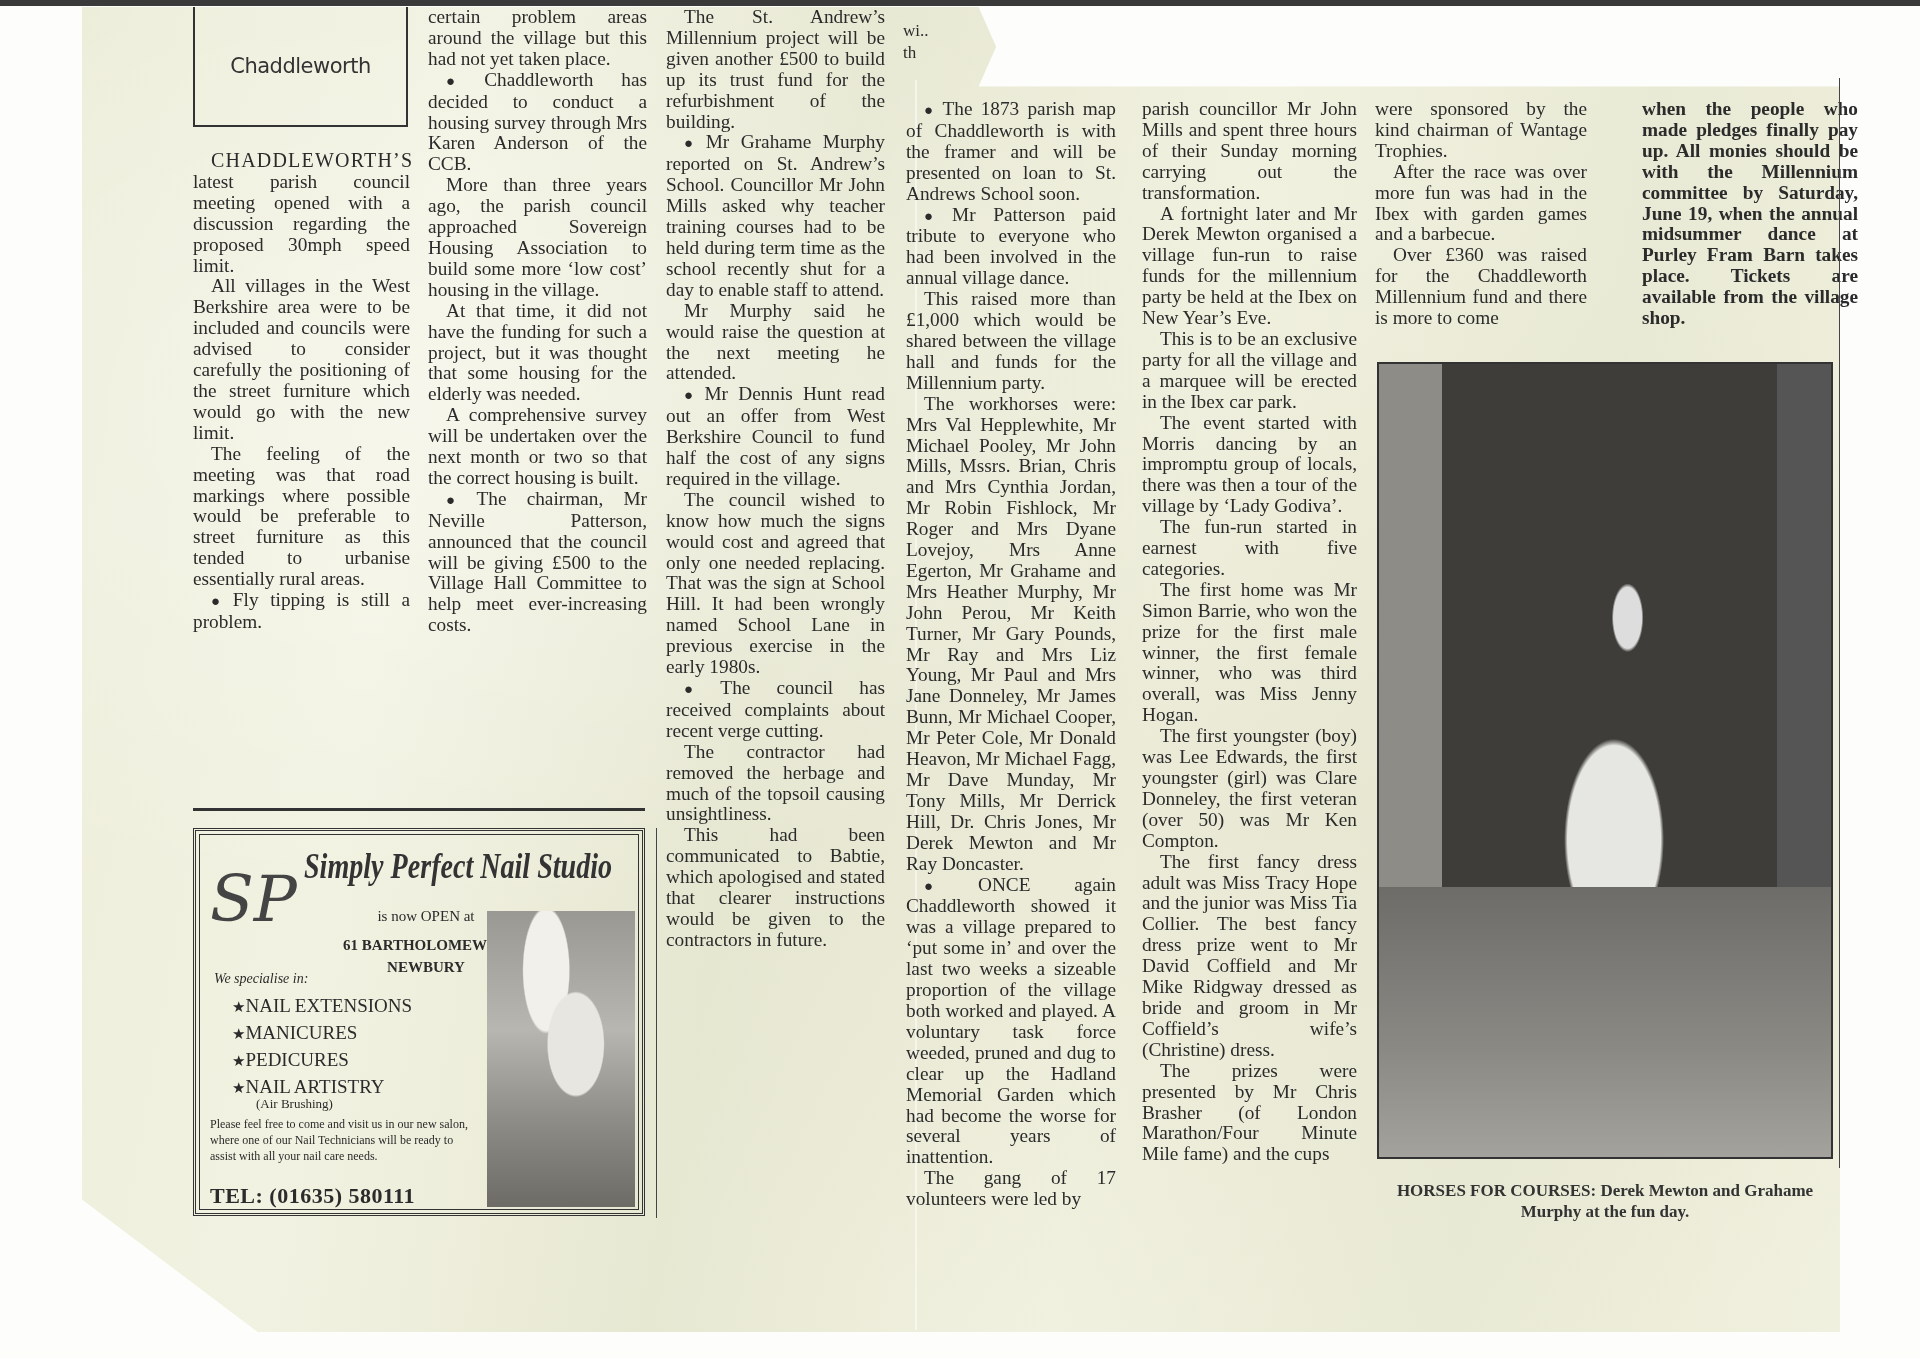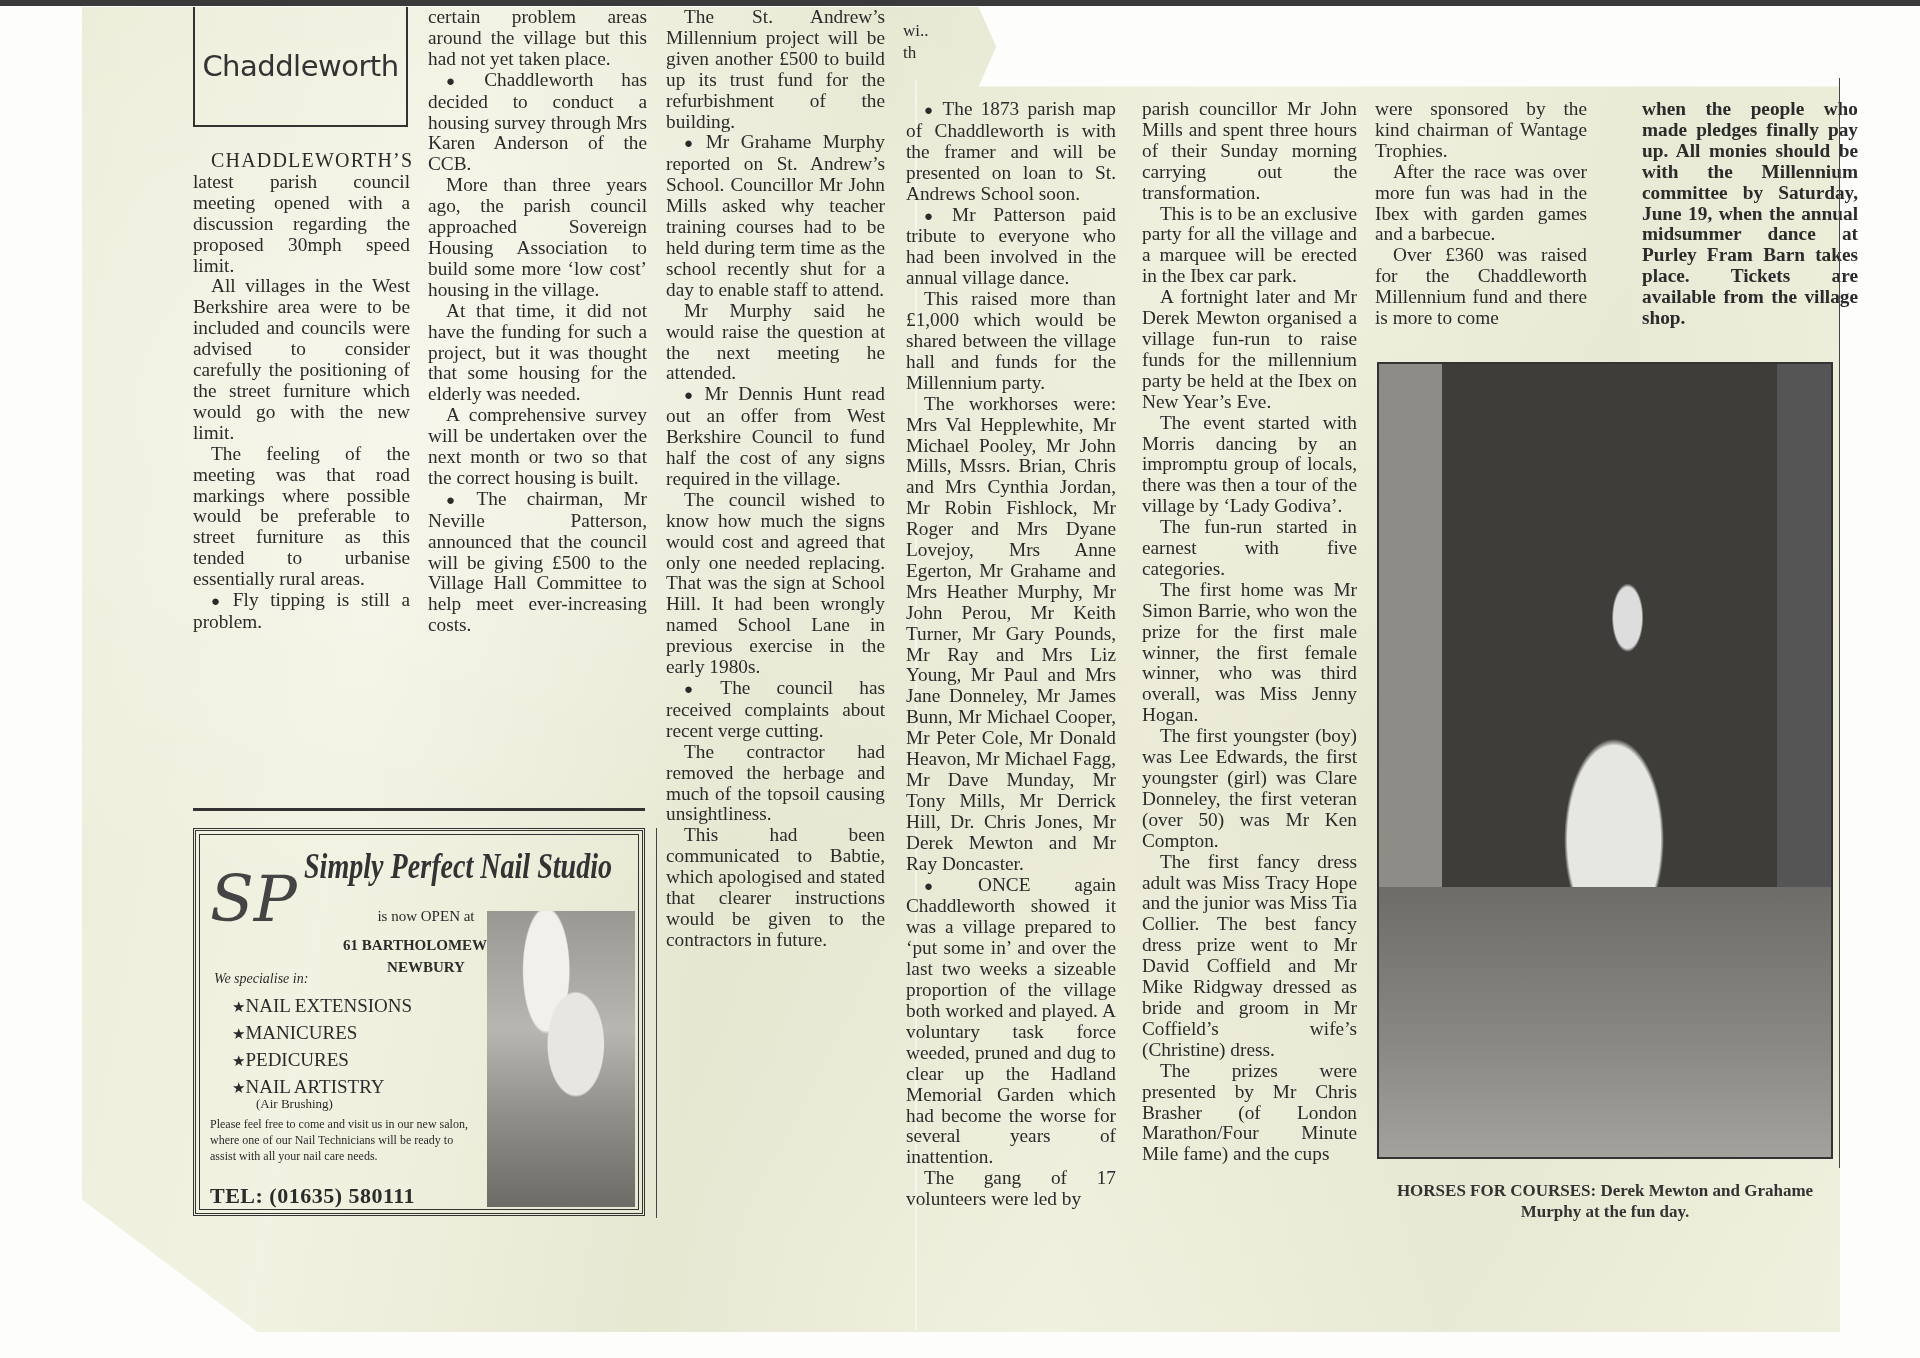--- a/index.html
+++ b/index.html
@@ -26,21 +26,21 @@
   .col p { margin:0; text-indent:18px; }
   .col p.noind { text-indent:0; }
   .bullet::before { content:"\25CF"; margin-right:6px; font-size:15px; }
   .col-rule { position:absolute; width:1px; background:#444; }
   .hrule { position:absolute; height:3px; background:#333; }
   .title-box {
     position:absolute; left:193px; top:7px; width:215px; height:120px;
     border:2px solid #333; border-top:none; box-sizing:border-box;
     display:flex; align-items:center; justify-content:center;
   }
-  .title-box span { font-family:"DejaVu Sans", sans-serif; font-size:29px; color:#333; letter-spacing:-.5px; }
+  .title-box span { font-family:"DejaVu Sans", sans-serif; font-size:21px; color:#333; letter-spacing:-.5px; }
   .lead-caps { font-size:20px; letter-spacing:1.2px; }
   .ad {
     position:absolute; left:193px; top:828px; width:452px; height:388px;
     border:3px double #333; box-sizing:border-box; outline:1px solid #333; outline-offset:-7px;
   }
   .ad-logo {
     position:absolute; left:14px; top:18px; width:78px; height:100px;
     font-family:"DejaVu Serif", serif; font-style:italic; font-size:64px; color:#444; line-height:100px;
   }
   .ad-name {
@@ -124,22 +124,22 @@
 <div class="col" id="col4" style="left:906px; top:99px; width:210px;">
     <p><span class="bullet"></span>The 1873 parish map of Chaddleworth is with the framer and will be presented on loan to St. Andrews School soon.</p>
     <p><span class="bullet"></span>Mr Patterson paid tribute to everyone who had been involved in the annual village dance.</p>
     <p>This raised more than £1,000 which would be shared between the village hall and funds for the Millennium party.</p>
     <p>The workhorses were: Mrs Val Hepplewhite, Mr Michael Pooley, Mr John Mills, Mssrs. Brian, Chris and Mrs Cynthia Jordan, Mr Robin Fishlock, Mr Roger and Mrs Dyane Lovejoy, Mrs Anne Egerton, Mr Grahame and Mrs Heather Murphy, Mr John Perou, Mr Keith Turner, Mr Gary Pounds, Mr Ray and Mrs Liz Young, Mr Paul and Mrs Jane Donneley, Mr James Bunn, Mr Michael Cooper, Mr Peter Cole, Mr Donald Heavon, Mr Michael Fagg, Mr Dave Munday, Mr Tony Mills, Mr Derrick Hill, Dr. Chris Jones, Mr Derek Mewton and Mr Ray Doncaster.</p>
     <p><span class="bullet"></span>ONCE again Chaddleworth showed it was a village prepared to ‘put some in’ and over the last two weeks a sizeable proportion of the village both worked and played. A voluntary task force weeded, pruned and dug to clear up the Hadland Memorial Garden which had become the worse for several years of inattention.</p>
     <p>The gang of 17 volunteers were led by</p>
   </div>
 <div class="col" id="col5" style="left:1142px; top:99px; width:215px;">
     <p class="noind">parish councillor Mr John Mills and spent three hours of their Sunday morning carrying out the transformation.</p>
+    <p>A fortnight later and Mr Derek Mewton organised a village fun-run to raise funds for the millennium party be held at the Ibex on New Year’s Eve.</p>
     <p>This is to be an exclusive party for all the village and a marquee will be erected in the Ibex car park.</p>
-    <p>A fortnight later and Mr Derek Mewton organised a village fun-run to raise funds for the millennium party be held at the Ibex on New Year’s Eve.</p>
     <p>The event started with Morris dancing by an impromptu group of locals, there was then a tour of the village by ‘Lady Godiva’.</p>
     <p>The fun-run started in earnest with five categories.</p>
     <p>The first home was Mr Simon Barrie, who won the prize for the first male winner, the first female winner, who was third overall, was Miss Jenny Hogan.</p>
     <p>The first youngster (boy) was Lee Edwards, the first youngster (girl) was Clare Donneley, the first veteran (over 50) was Mr Ken Compton.</p>
     <p>The first fancy dress adult was Miss Tracy Hope and the junior was Miss Tia Collier. The best fancy dress prize went to Mr David Coffield and Mr Mike Ridgway dressed as bride and groom in Mr Coffield’s wife’s (Christine) dress.</p>
     <p>The prizes were presented by Mr Chris Brasher (of London Marathon/Four Minute Mile fame) and the cups</p>
   </div>
 <div class="col" id="col6" style="left:1375px; top:99px; width:212px;">
     <p class="noind">were sponsored by the kind chairman of Wantage Trophies.</p>
     <p>After the race was over more fun was had in the Ibex with garden games and a barbecue.</p>

